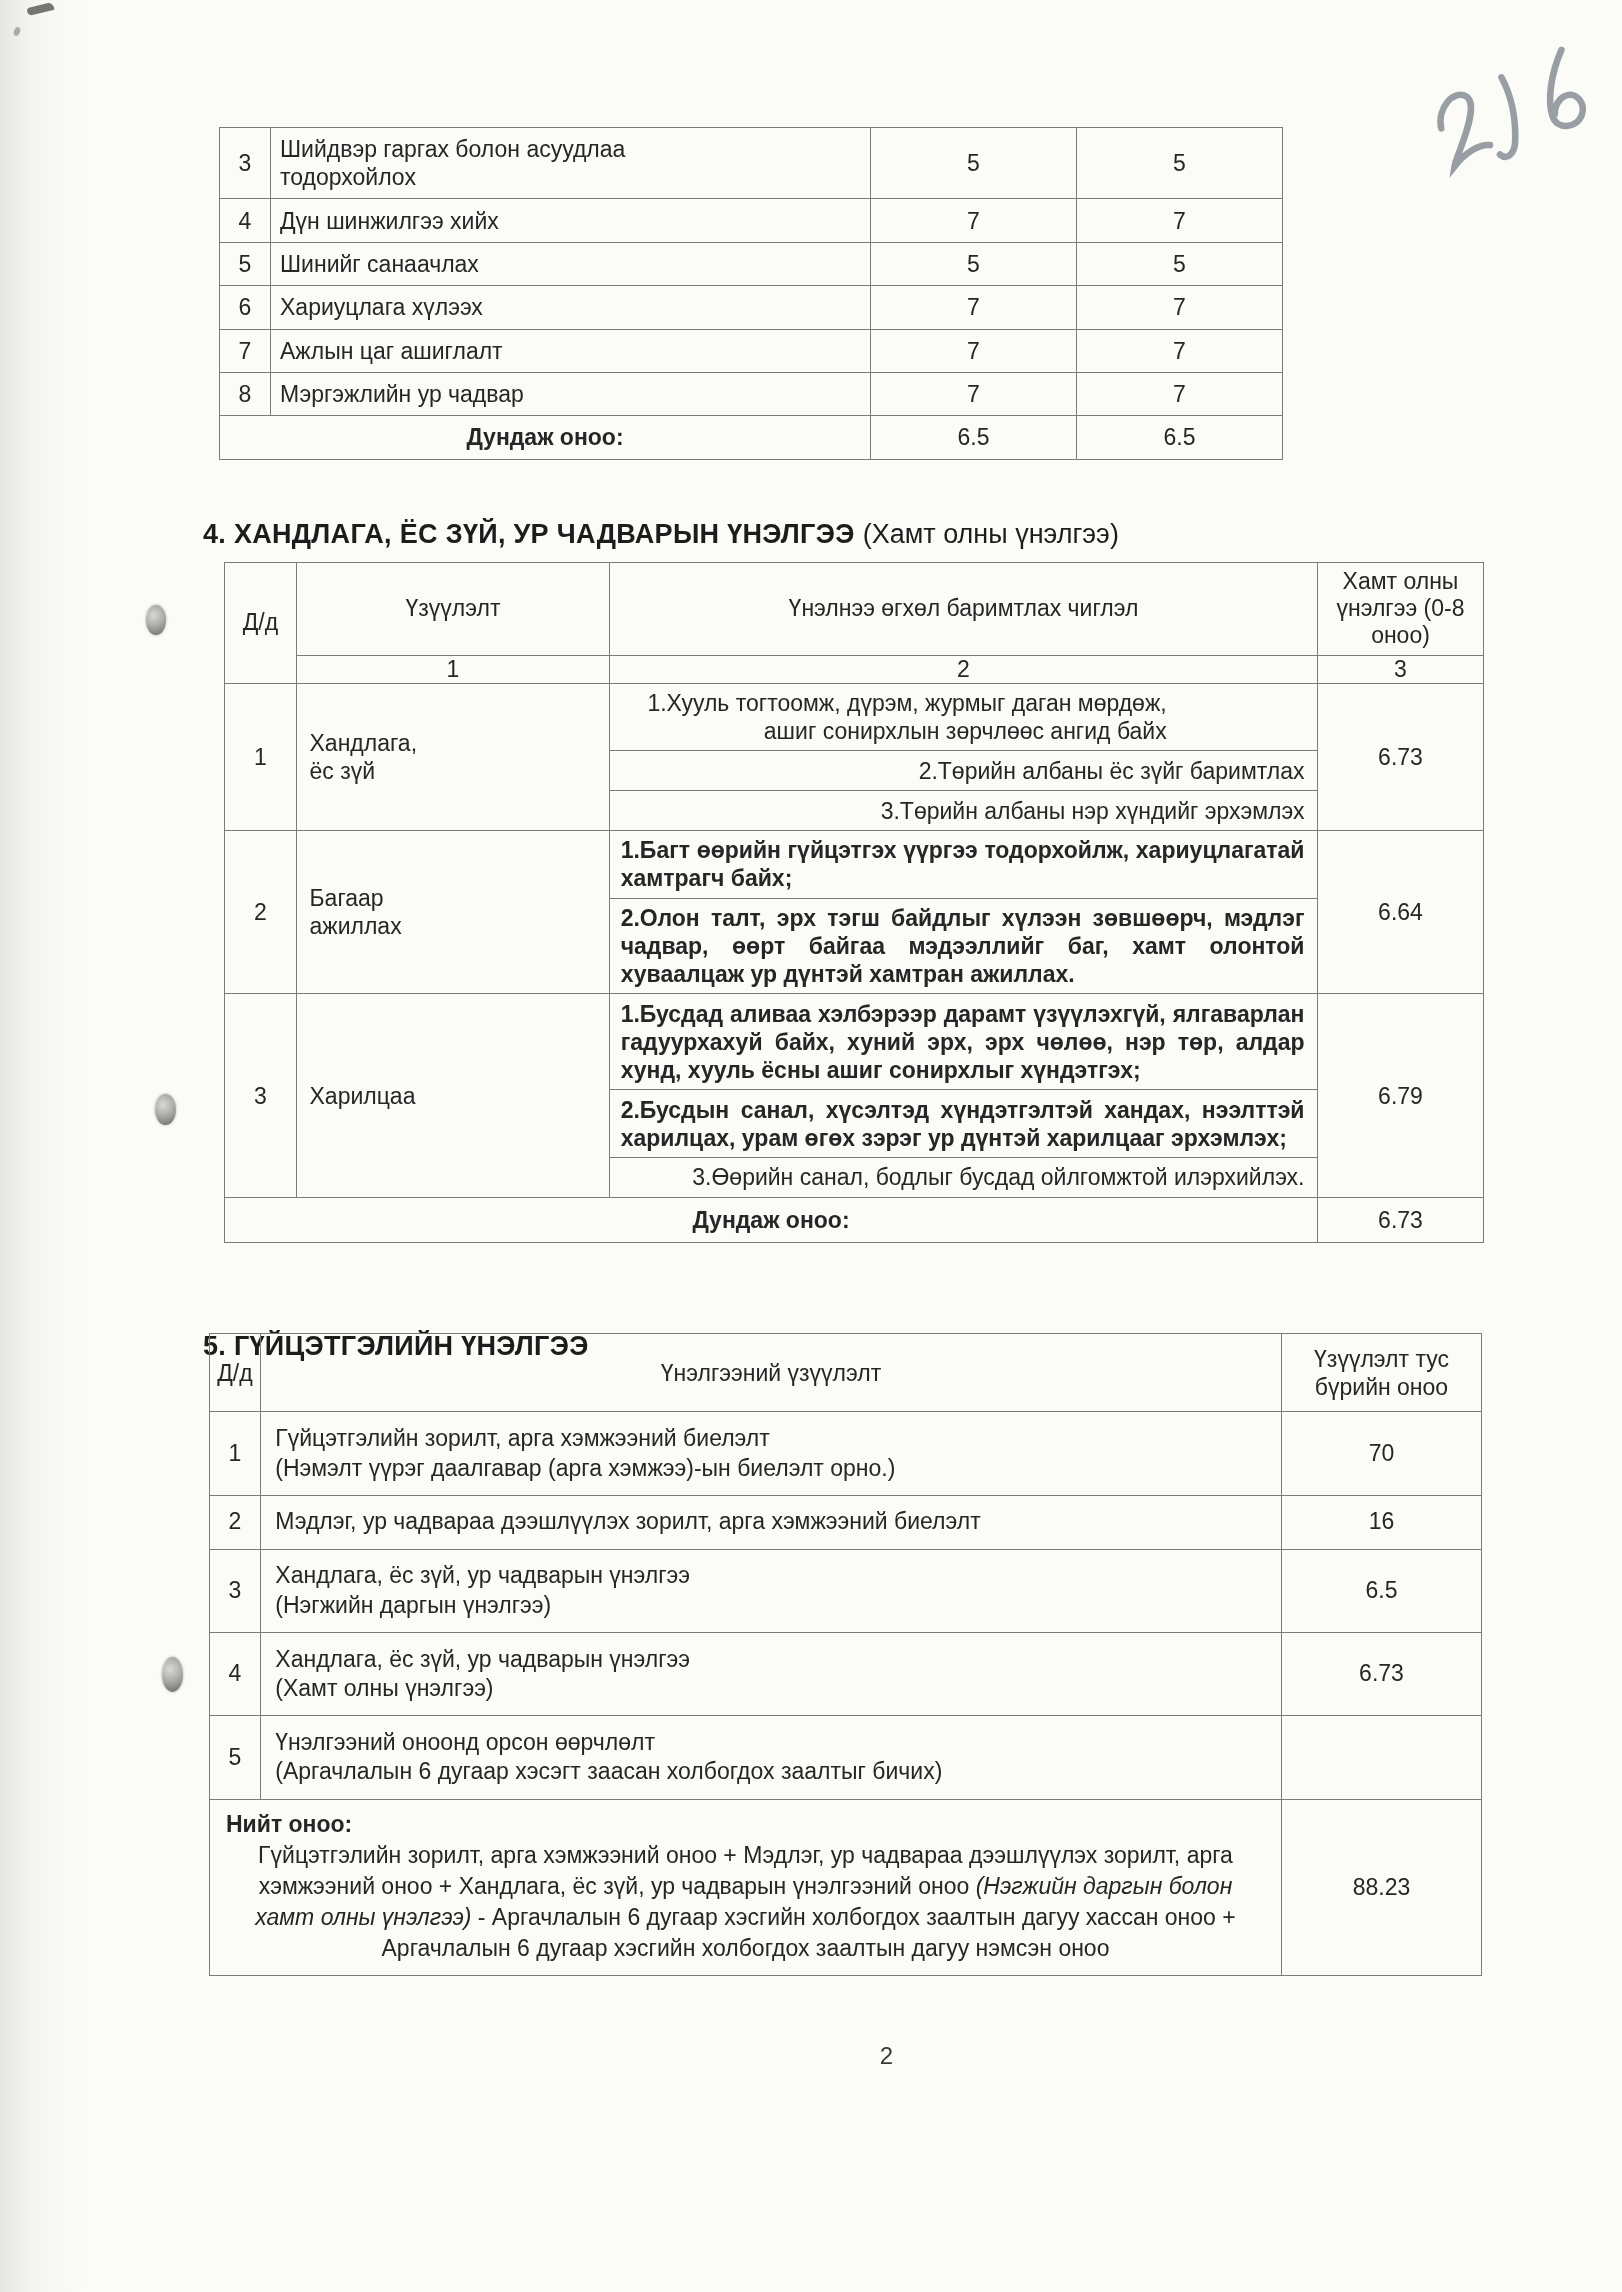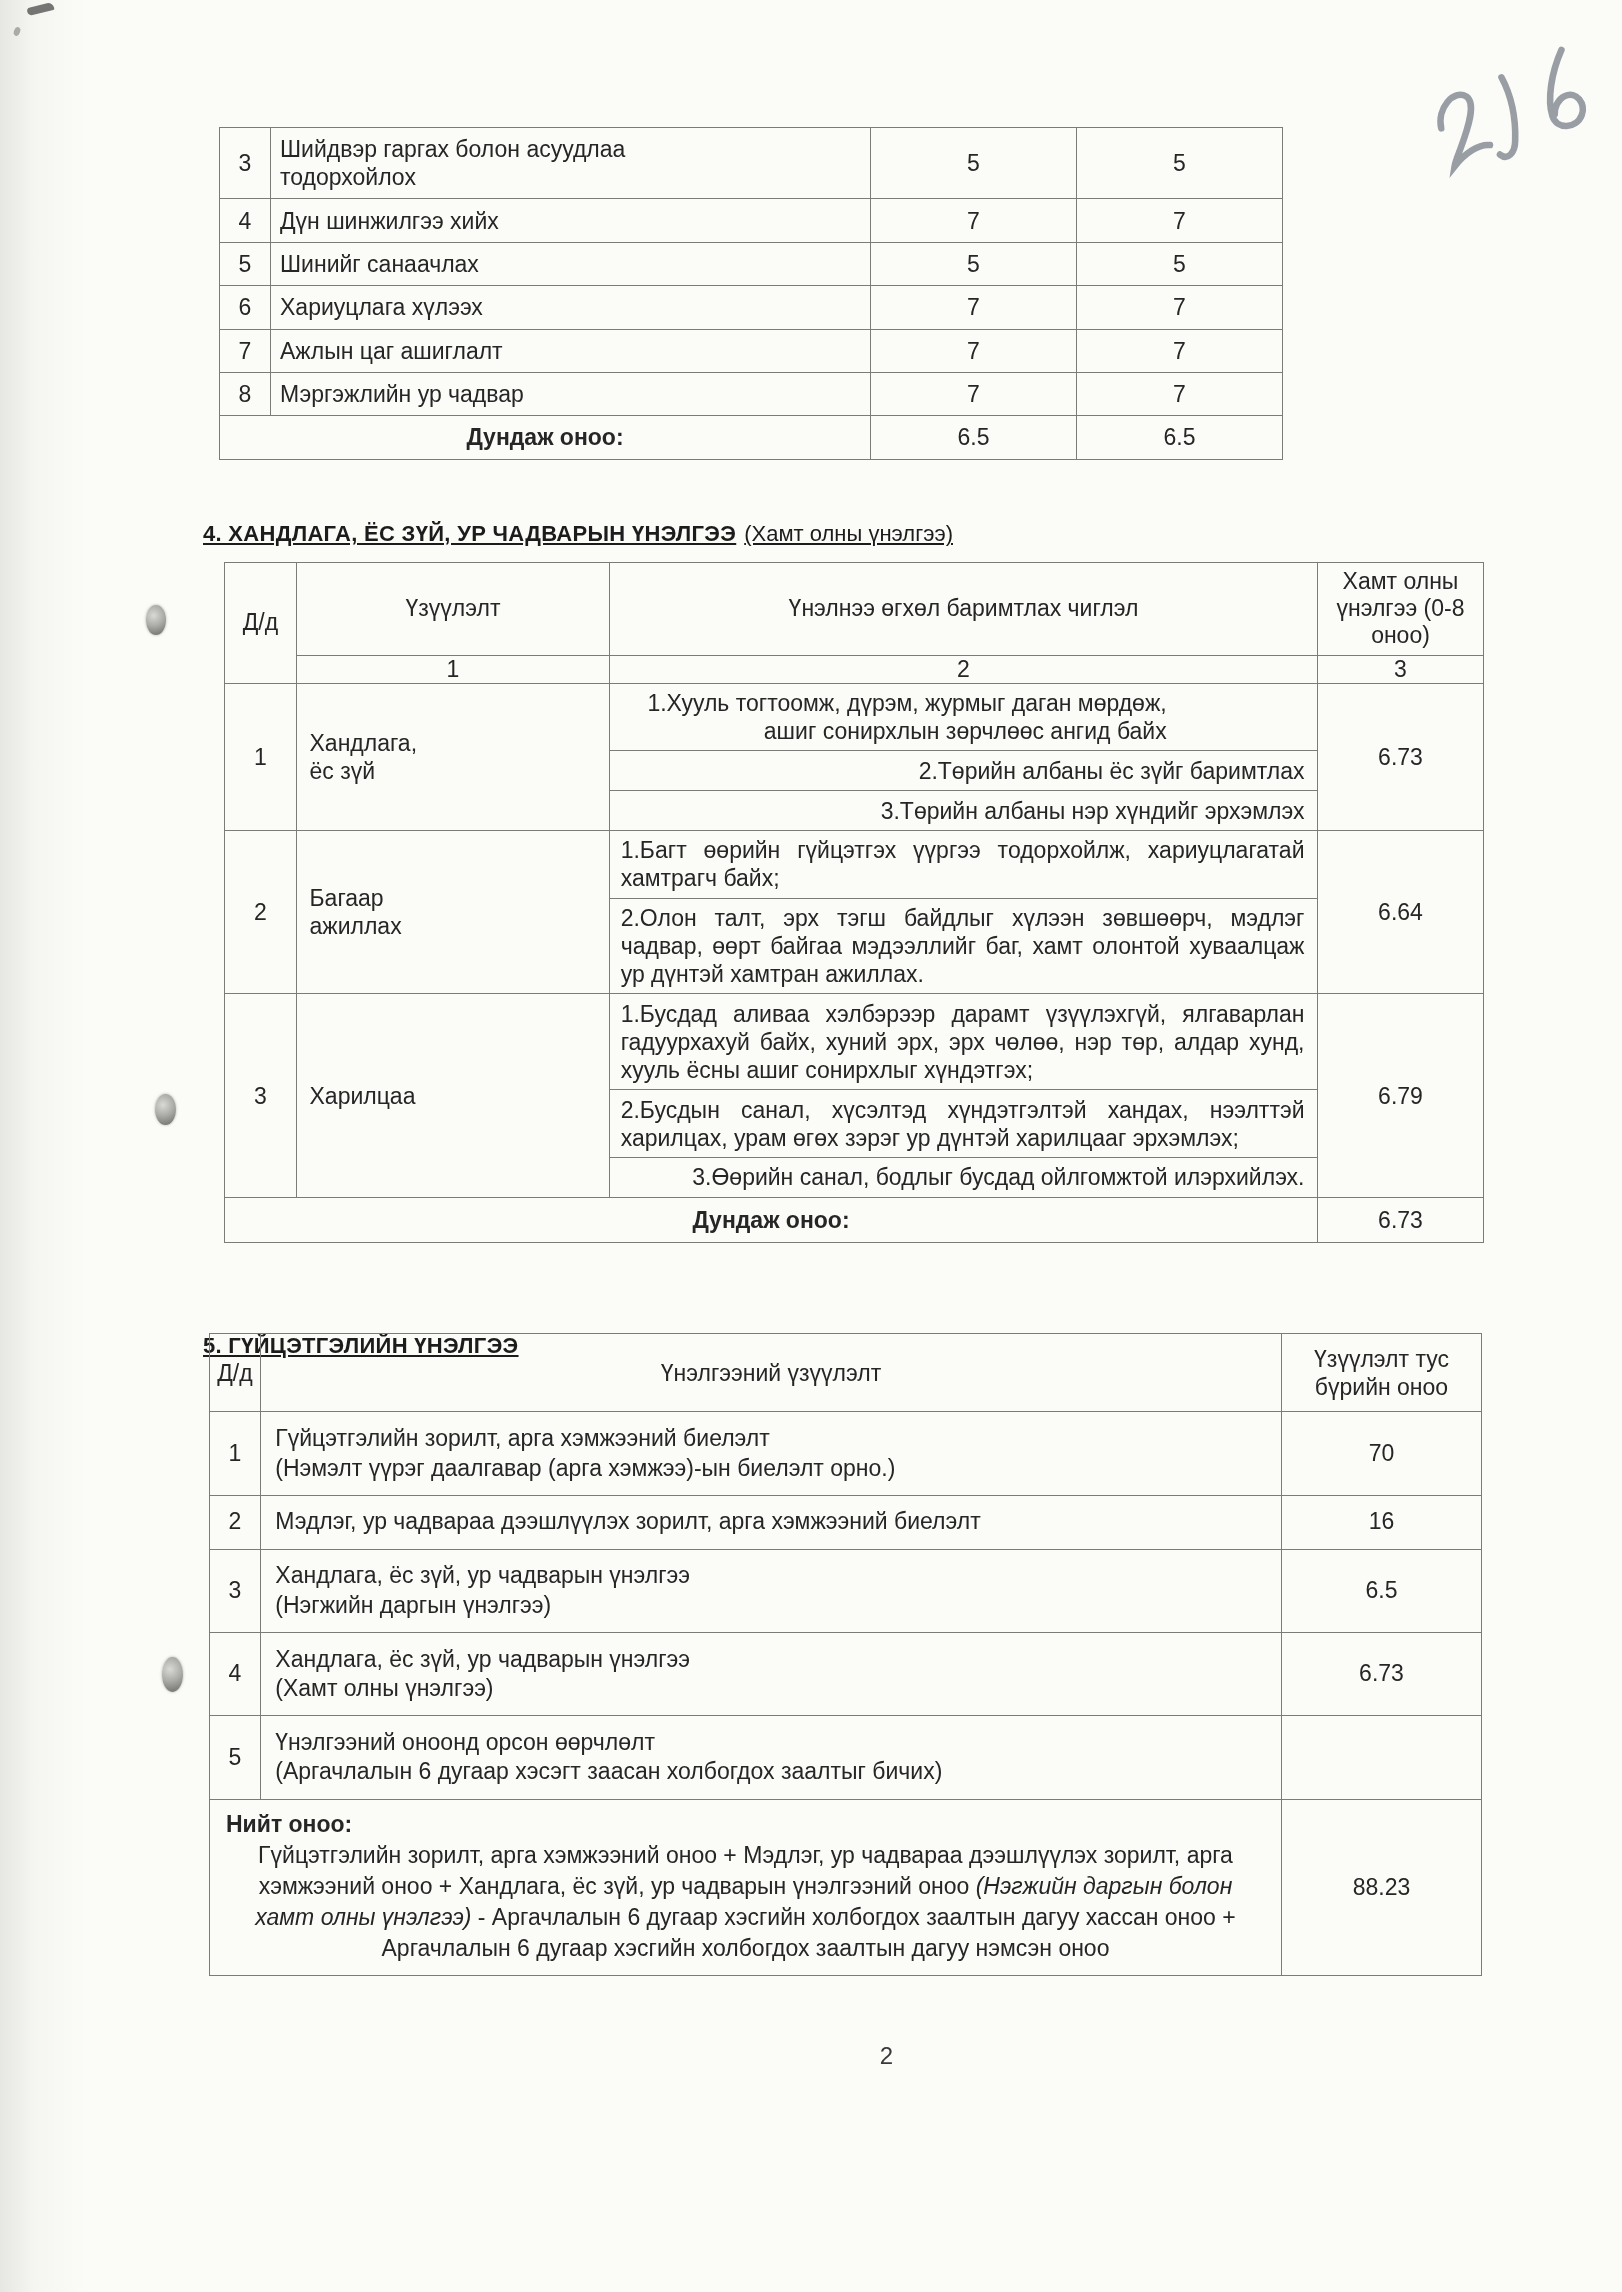--- a/index.html
+++ b/index.html
@@ -41,35 +41,35 @@
 
   
   .t1{position:absolute;left:219px;top:127px;width:1063px;font-size:23px;line-height:28px;}
   .t1 td{padding:7.2px 9px;}
   .t1 .no{text-align:center;padding:7.2px 1.8px;}
   .t1 .lbl .wrap{max-width:394px;display:block;}
   .t1 .val{text-align:center;}
   .t1 .foot{font-weight:bold;text-align:center;}
 
   
-  .sec-title{position:absolute;left:203px;font-size:22px;line-height:32px;color:#1c1c1c;white-space:nowrap;text-decoration:underline;}
+  .sec-title{position:absolute;left:203px;font-size:27px;line-height:32px;color:#1c1c1c;white-space:nowrap;}
   .sec-title .b{font-weight:bold;letter-spacing:0.3px;}
   .sec-title .n{font-weight:normal;margin-left:8px;}
   .s4-title{top:518px;}
   .s5-title{top:1330px;}
 
   
   .t4{position:absolute;left:224px;top:562px;width:1258px;font-size:23px;line-height:28px;}
   .t4 th{text-align:center;padding:5.4px 7.2px;line-height:27px;}
   .t4 .numrow td{text-align:center;padding:0.9px 3.6px;line-height:25px;}
   .t4 .no{text-align:center;}
   .t4 .ind{padding:5.4px 9px 5.4px 12.5px;}
   .t4 .ind .wrap{max-width:134px;display:block;}
   .t4 .item{padding:5.4px 12.5px 5.4px 10.7px;text-align:right;}
-  .t4 .item.j{text-align:justify;}
+  .t4 .item.j{text-align:justify;font-weight:bold;}
   .t4 .item .wrap1{max-width:546px;display:block;}
   .t4 .score{text-align:center;}
   .t4 .foot{font-weight:bold;text-align:center;padding:8px 5.4px;}
 
   
   .t5{position:absolute;left:209px;top:1333px;width:1272px;font-size:23px;line-height:29.6px;}
   .t5 th{text-align:center;padding:10.7px 7.2px;line-height:28px;}
   .t5 .no{text-align:center;}
   .t5 .cell{padding:11.6px 14.3px;}
   .t5 .note{}

